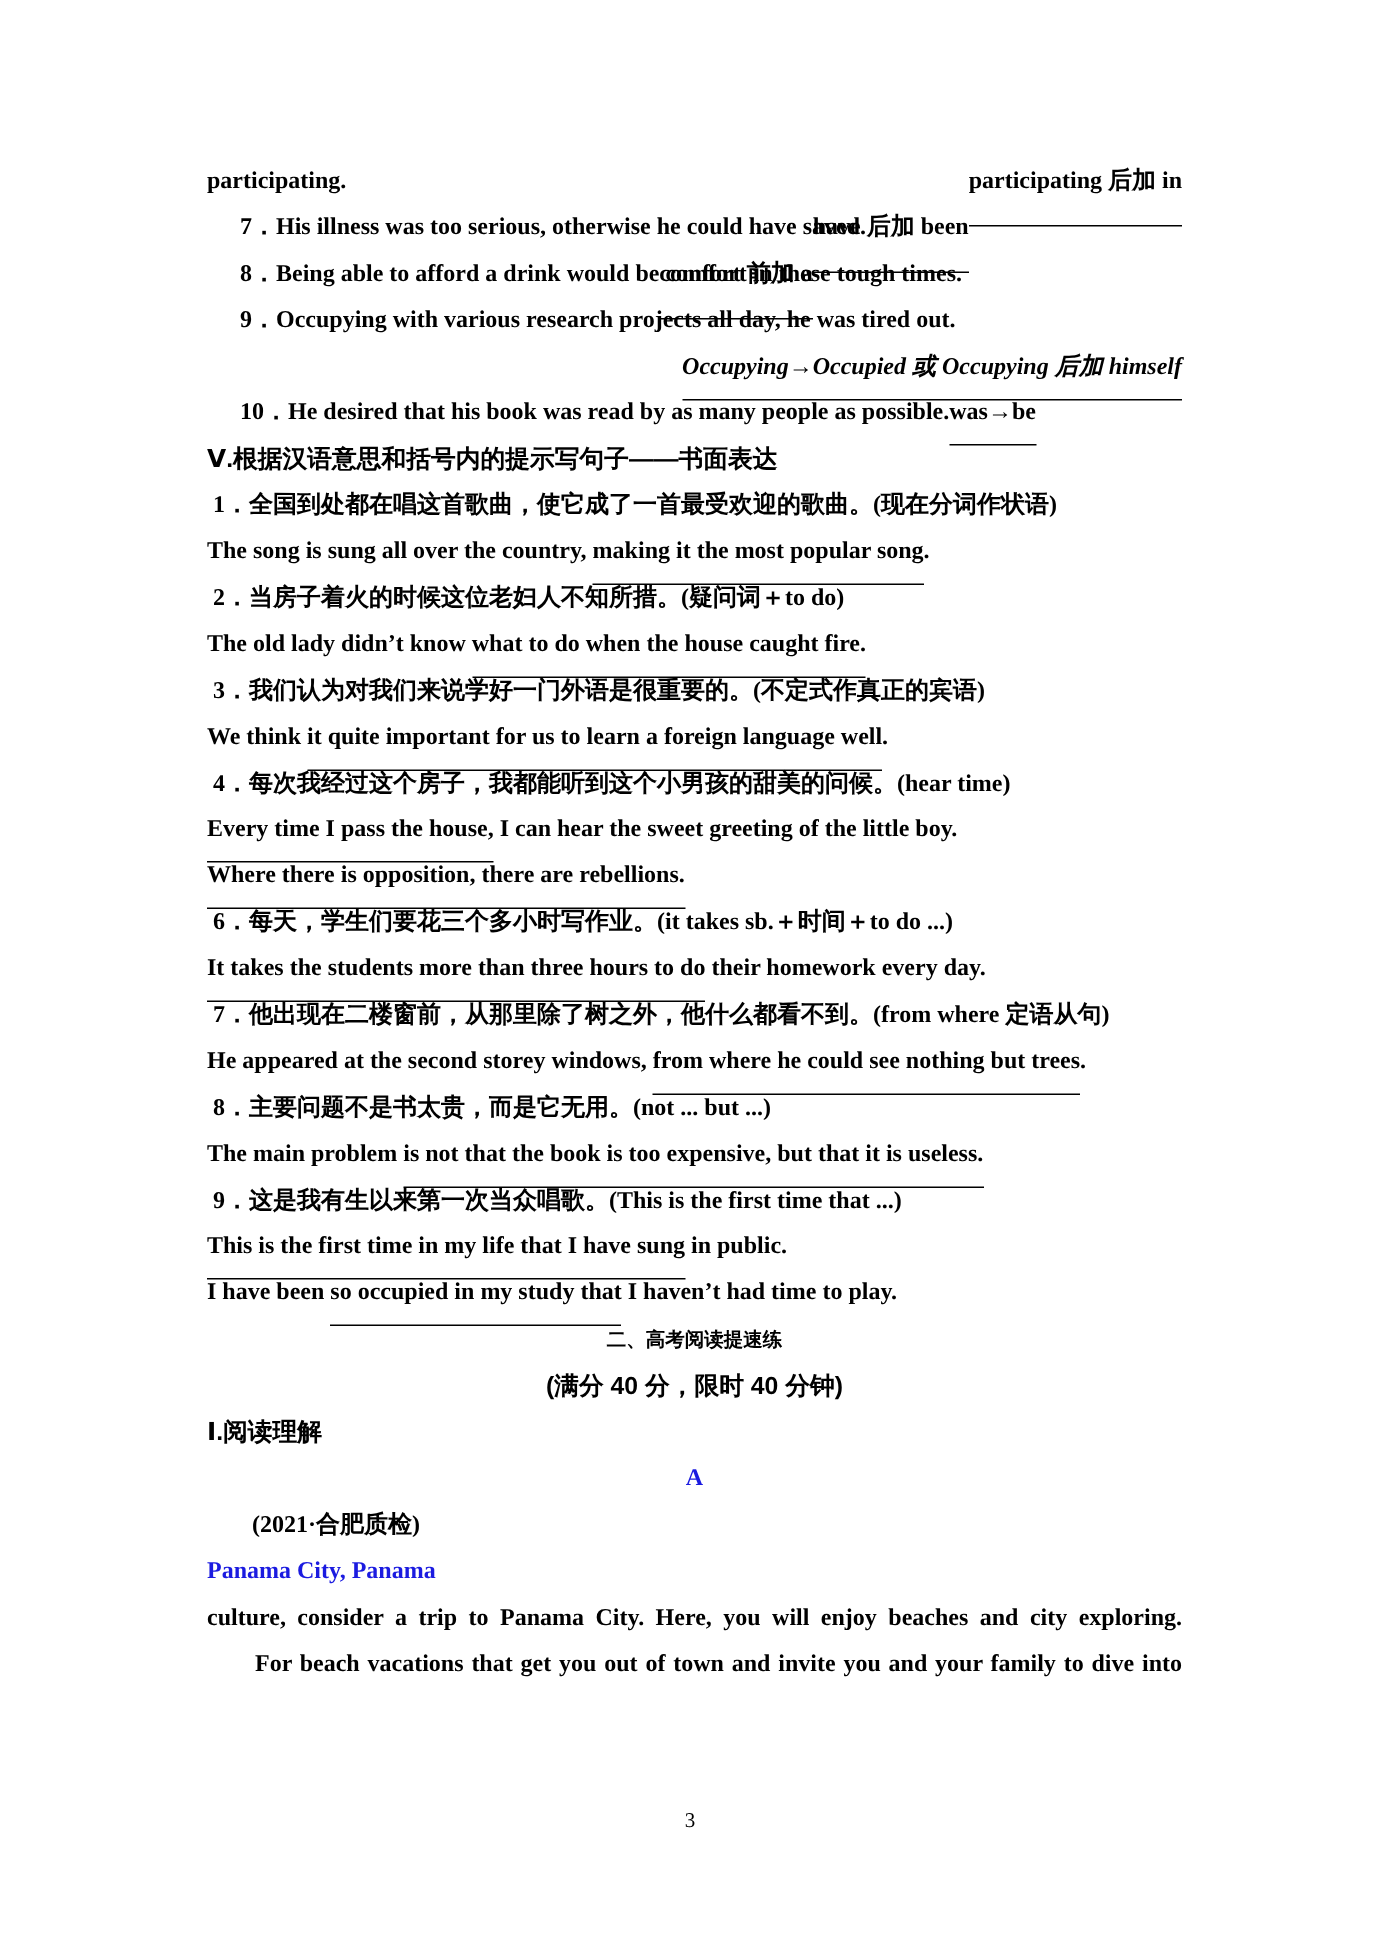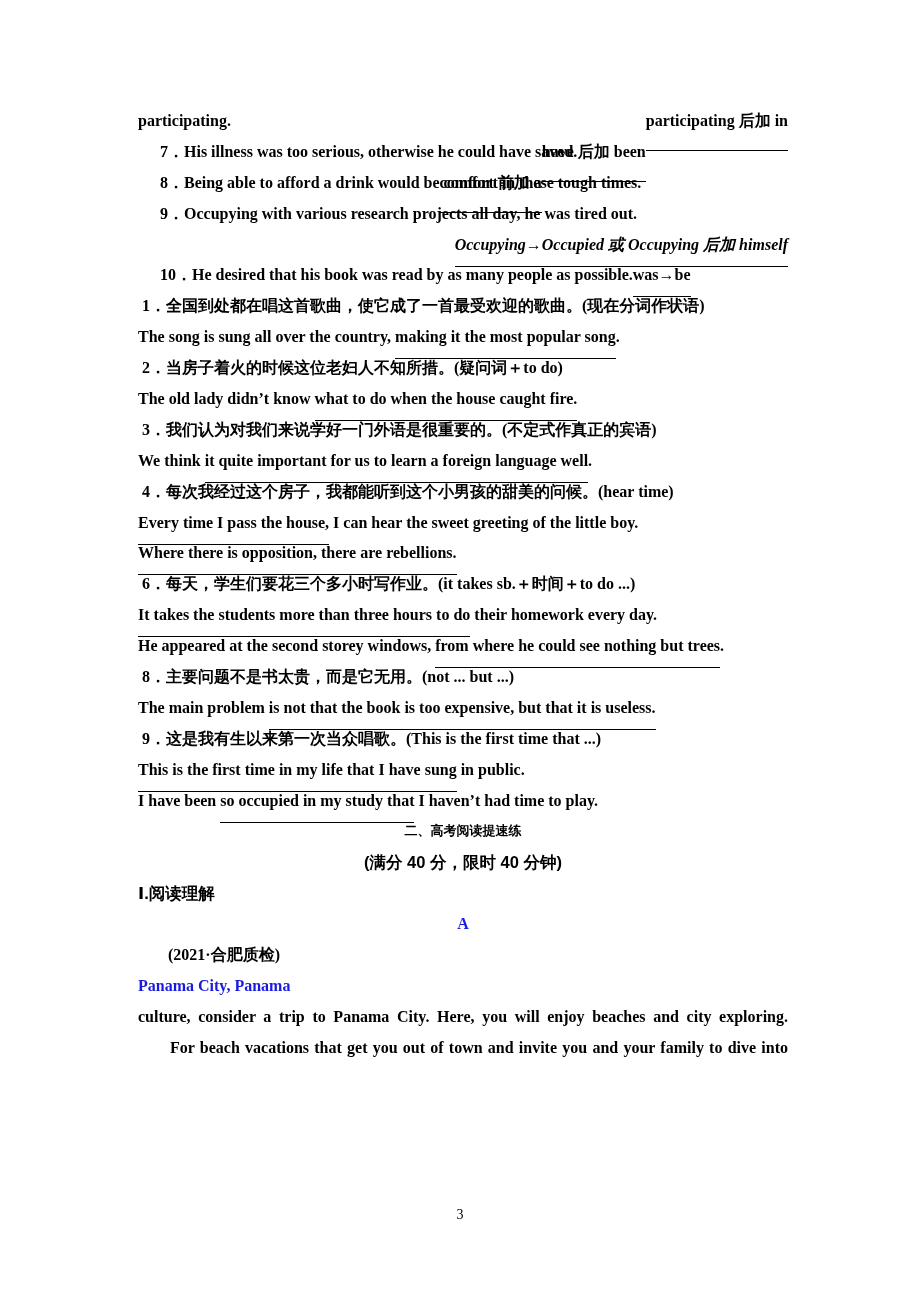--- a/index.html
+++ b/index.html
@@ -33,38 +33,40 @@
     <div class="ln ind4"><span class="fr u">have 后加 been</span><span>7．</span><span>His illness was too serious, otherwise he could have saved.</span></div>
 
     <div class="ln ind4"><span class="fr u">comfort 前加 a</span><span>8．</span><span>Being able to afford a drink would be comfort in these tough times.</span></div>
 
     <div class="ln ind4"><span>9．</span><span>Occupying with various research projects all day, he was tired out.</span></div>
 
     <div class="ln right"><span class="u">Occupying→Occupied 或 Occupying 后加 himself</span></div>
 
     <div class="ln ind4"><span>10．</span><span>He desired that his book was read by as many people as possible.</span><span class="u">was→be</span></div>
 
+    <div class="ln cnh">Ⅴ.根据汉语意思和括号内的提示写句子——书面表达</div>
 
     <div class="ln ind5"><span>1．</span><span>全国到处都在唱这首歌曲，使它成了一首最受欢迎的歌曲。</span><span>(现在分词作状语)</span></div>
     <div class="ln"><span>The song is sung all over the country, </span><span class="u">making it the most popular song</span><span>.</span></div>
 
     <div class="ln ind5"><span>2．</span><span>当房子着火的时候这位老妇人不知所措。</span><span>(疑问词＋to do)</span></div>
     <div class="ln"><span>The old lady didn’t know </span><span class="u">what to do when the house caught fire.</span><span></span></div>
 
     <div class="ln ind5"><span>3．</span><span>我们认为对我们来说学好一门外语是很重要的。</span><span>(不定式作真正的宾语)</span></div>
     <div class="ln"><span>We think </span><span class="u">it quite important for us to learn a foreign language well</span><span>.</span></div>
 
     <div class="ln ind5"><span>4．</span><span>每次我经过这个房子，我都能听到这个小男孩的甜美的问候。</span><span>(hear time)</span></div>
     <div class="ln"><span></span><span class="u">Every time I pass the house,</span><span> I can hear the sweet greeting of the little boy.</span></div>
 
     <div class="ln"><span></span><span class="u">Where there is opposition, there are rebellions.</span><span></span></div>
 
     <div class="ln ind5"><span>6．</span><span>每天，学生们要花三个多小时写作业。</span><span>(it takes sb.＋时间＋to do ...)</span></div>
     <div class="ln"><span></span><span class="u">It takes the students more than three hours to do</span><span> their homework every day.</span></div>
 
+    <div class="ln ind5"><span>7．</span><span>他出现在二楼窗前，从那里除了树之外，他什么都看不到。</span><span>(from where 定语从句)</span></div>
     <div class="ln"><span>He appeared at the second storey windows, </span><span class="u">from where he could see nothing but trees</span><span>.</span></div>
 
     <div class="ln ind5"><span>8．</span><span>主要问题不是书太贵，而是它无用。</span><span>(not ... but ...)</span></div>
     <div class="ln"><span>The main problem </span><span class="u">is not that the book is too expensive, but that it is useless.</span><span></span></div>
 
     <div class="ln ind5"><span>9．</span><span>这是我有生以来第一次当众唱歌。</span><span>(This is the first time that ...)</span></div>
     <div class="ln"><span></span><span class="u">This is the first time in my life that I have sung</span><span> in public.</span></div>
 
     <div class="ln"><span>I have been </span><span class="u">so occupied in my study that</span><span> I haven’t had time to play.</span></div>
 

